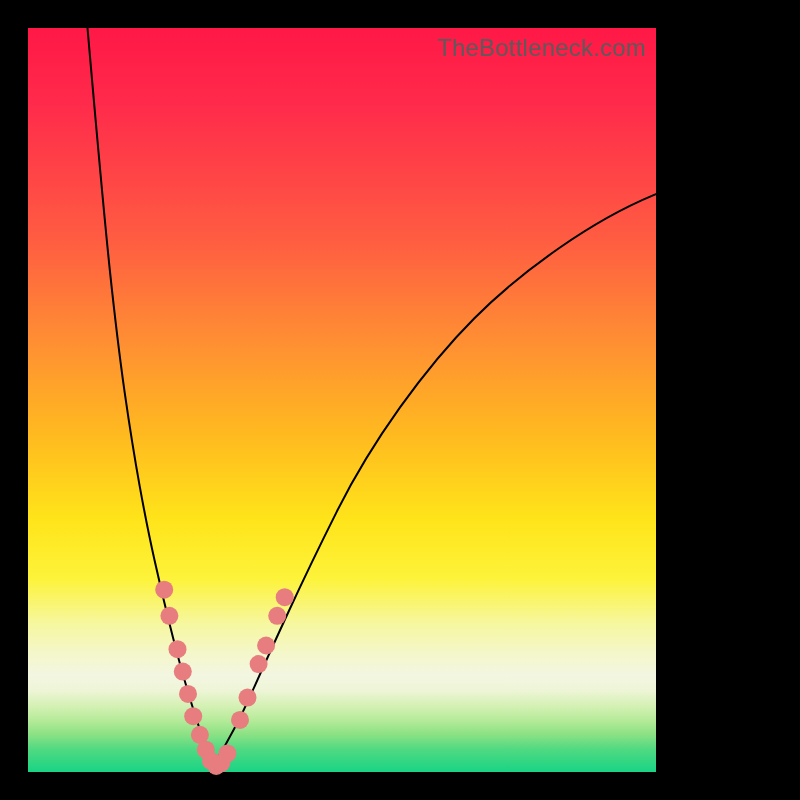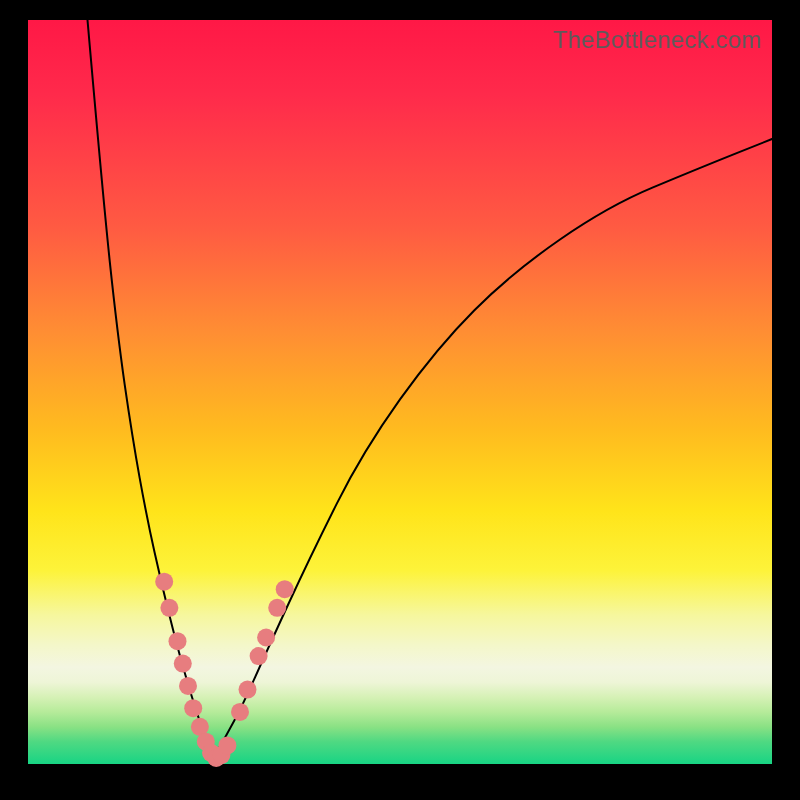--- a/index.html
+++ b/index.html
@@ -12,22 +12,22 @@
   }
   .canvas {
     position: relative;
     width: 800px;
     height: 800px;
     background: #000;
   }
   .plot-area {
     position: absolute;
     left: 28px;
-    top: 20px;
-    width: 744px;
+    top: 28px;
+    width: 628px;
     height: 744px;
     
     background: linear-gradient(
       to bottom,
       #ff1846 0%,
       #ff2a4b 10%,
       #ff5b42 28%,
       #ff8e33 42%,
       #ffbb1f 55%,
       #ffe41a 66%,

